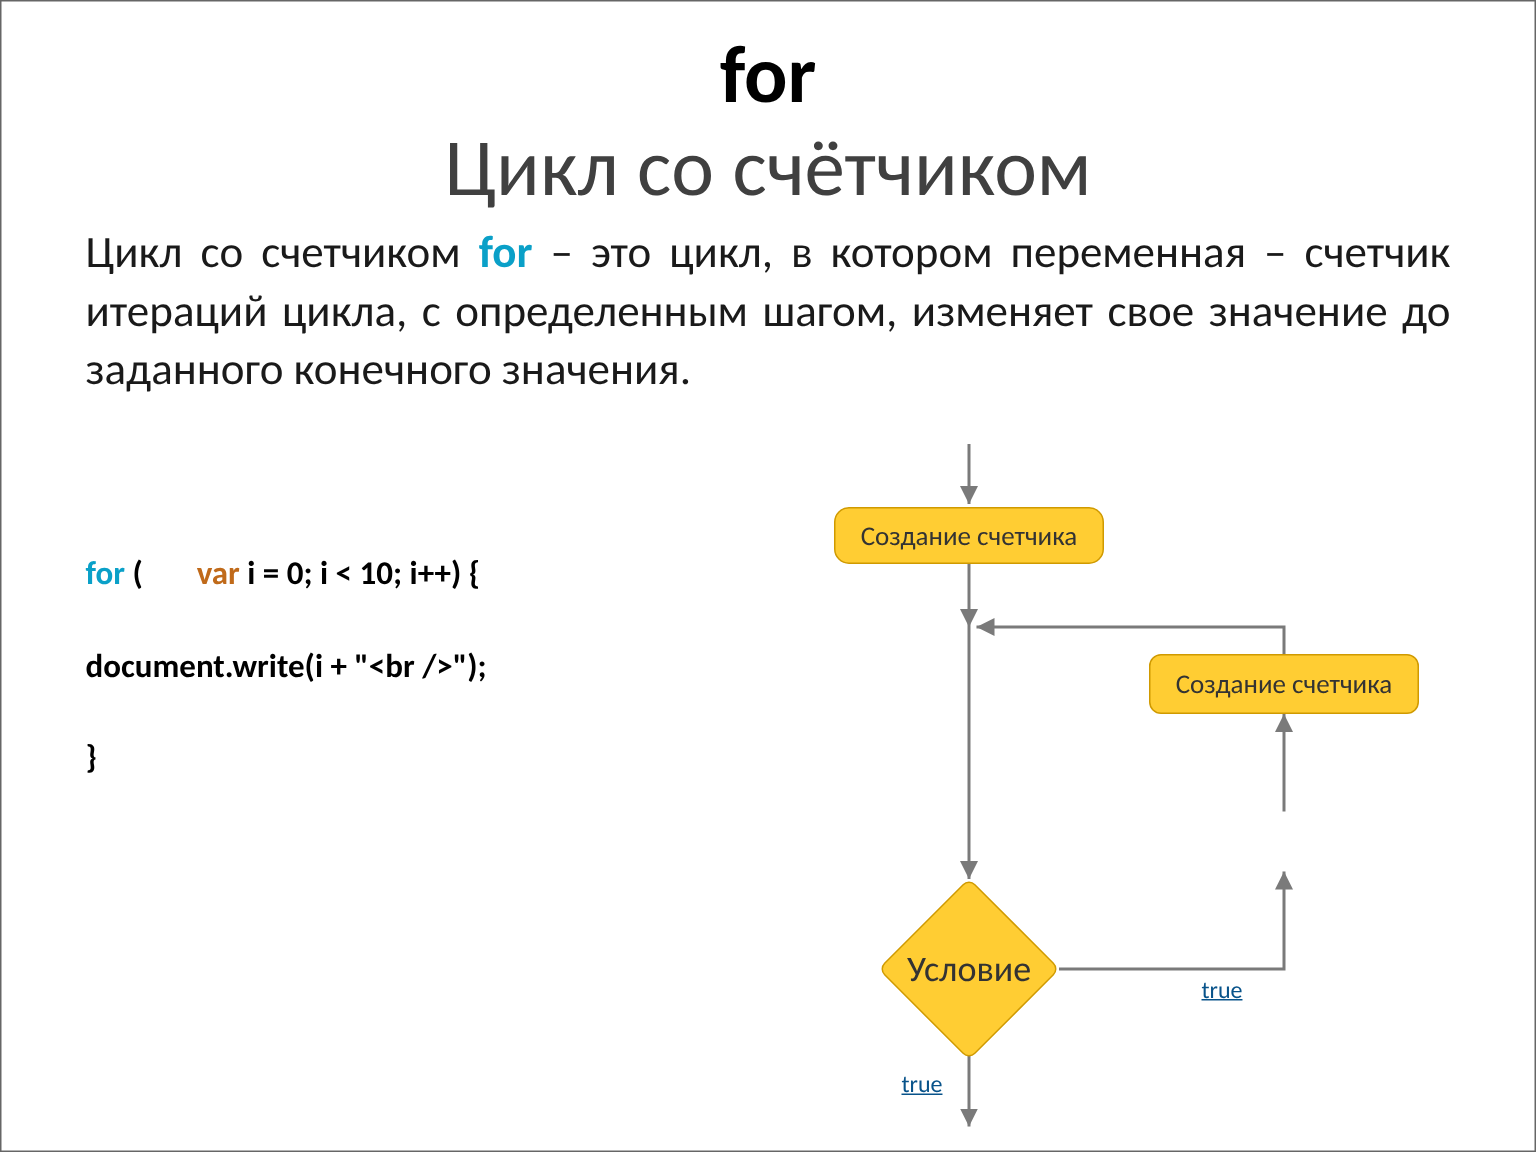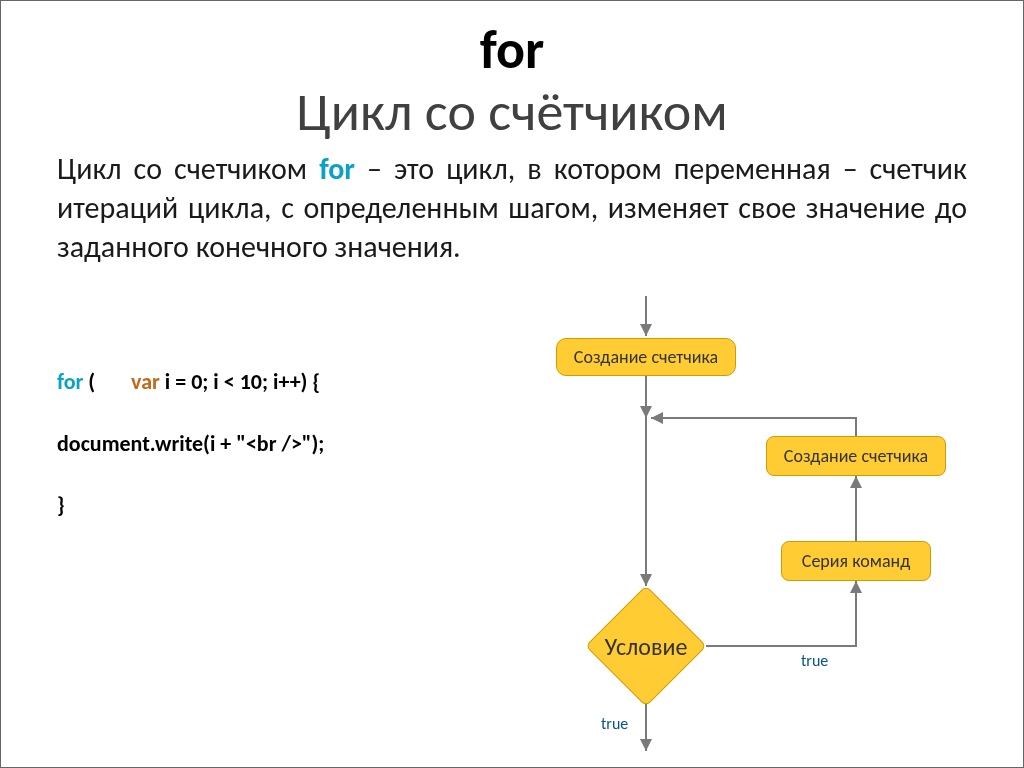--- a/index.html
+++ b/index.html
@@ -93,20 +93,21 @@
     display: flex;
     align-items: center;
     justify-content: center;
     font-size: 24px;
     color: #333;
   }
   .edge-label {
     position: absolute;
     font-size: 16px;
     color: #08538a;
+    text-decoration: underline;
   }
   
   svg.arrows {
     position: absolute;
     left: 0; top: 0;
     width: 524px;
     height: 470px;
   }
 </style>
 </head>
@@ -149,21 +150,20 @@
 
     <line x1="355" y1="245" x2="355" y2="180" stroke="#7a7a7a" stroke-width="2" marker-end="url(#ah)"></line>
 
     <path d="M355,140 L355,122 L150,122" fill="none" stroke="#7a7a7a" stroke-width="2" marker-end="url(#ah)"></path>
   </svg>
 
   <div class="box" style="left:55px; top:42px; width:180px; height:38px;border-radius:10px;">Создание счетчика</div>
 
   <div class="box" style="left:265px; top:140px; width:180px; height:40px;">Создание счетчика</div>
 
-  <div class="box" style="left:280px; top:245px; width:150px; height:40px;">Серия команд</div>
 
   <div class="diamond" style="left:85px; top:290px;">
     <div class="shape"></div>
     <div class="label">Условие</div>
   </div>
 
   <div class="edge-label" style="left:300px; top:355px;">true</div>
   <div class="edge-label" style="left:100px; top:418px;">true</div>
 </div>
 

